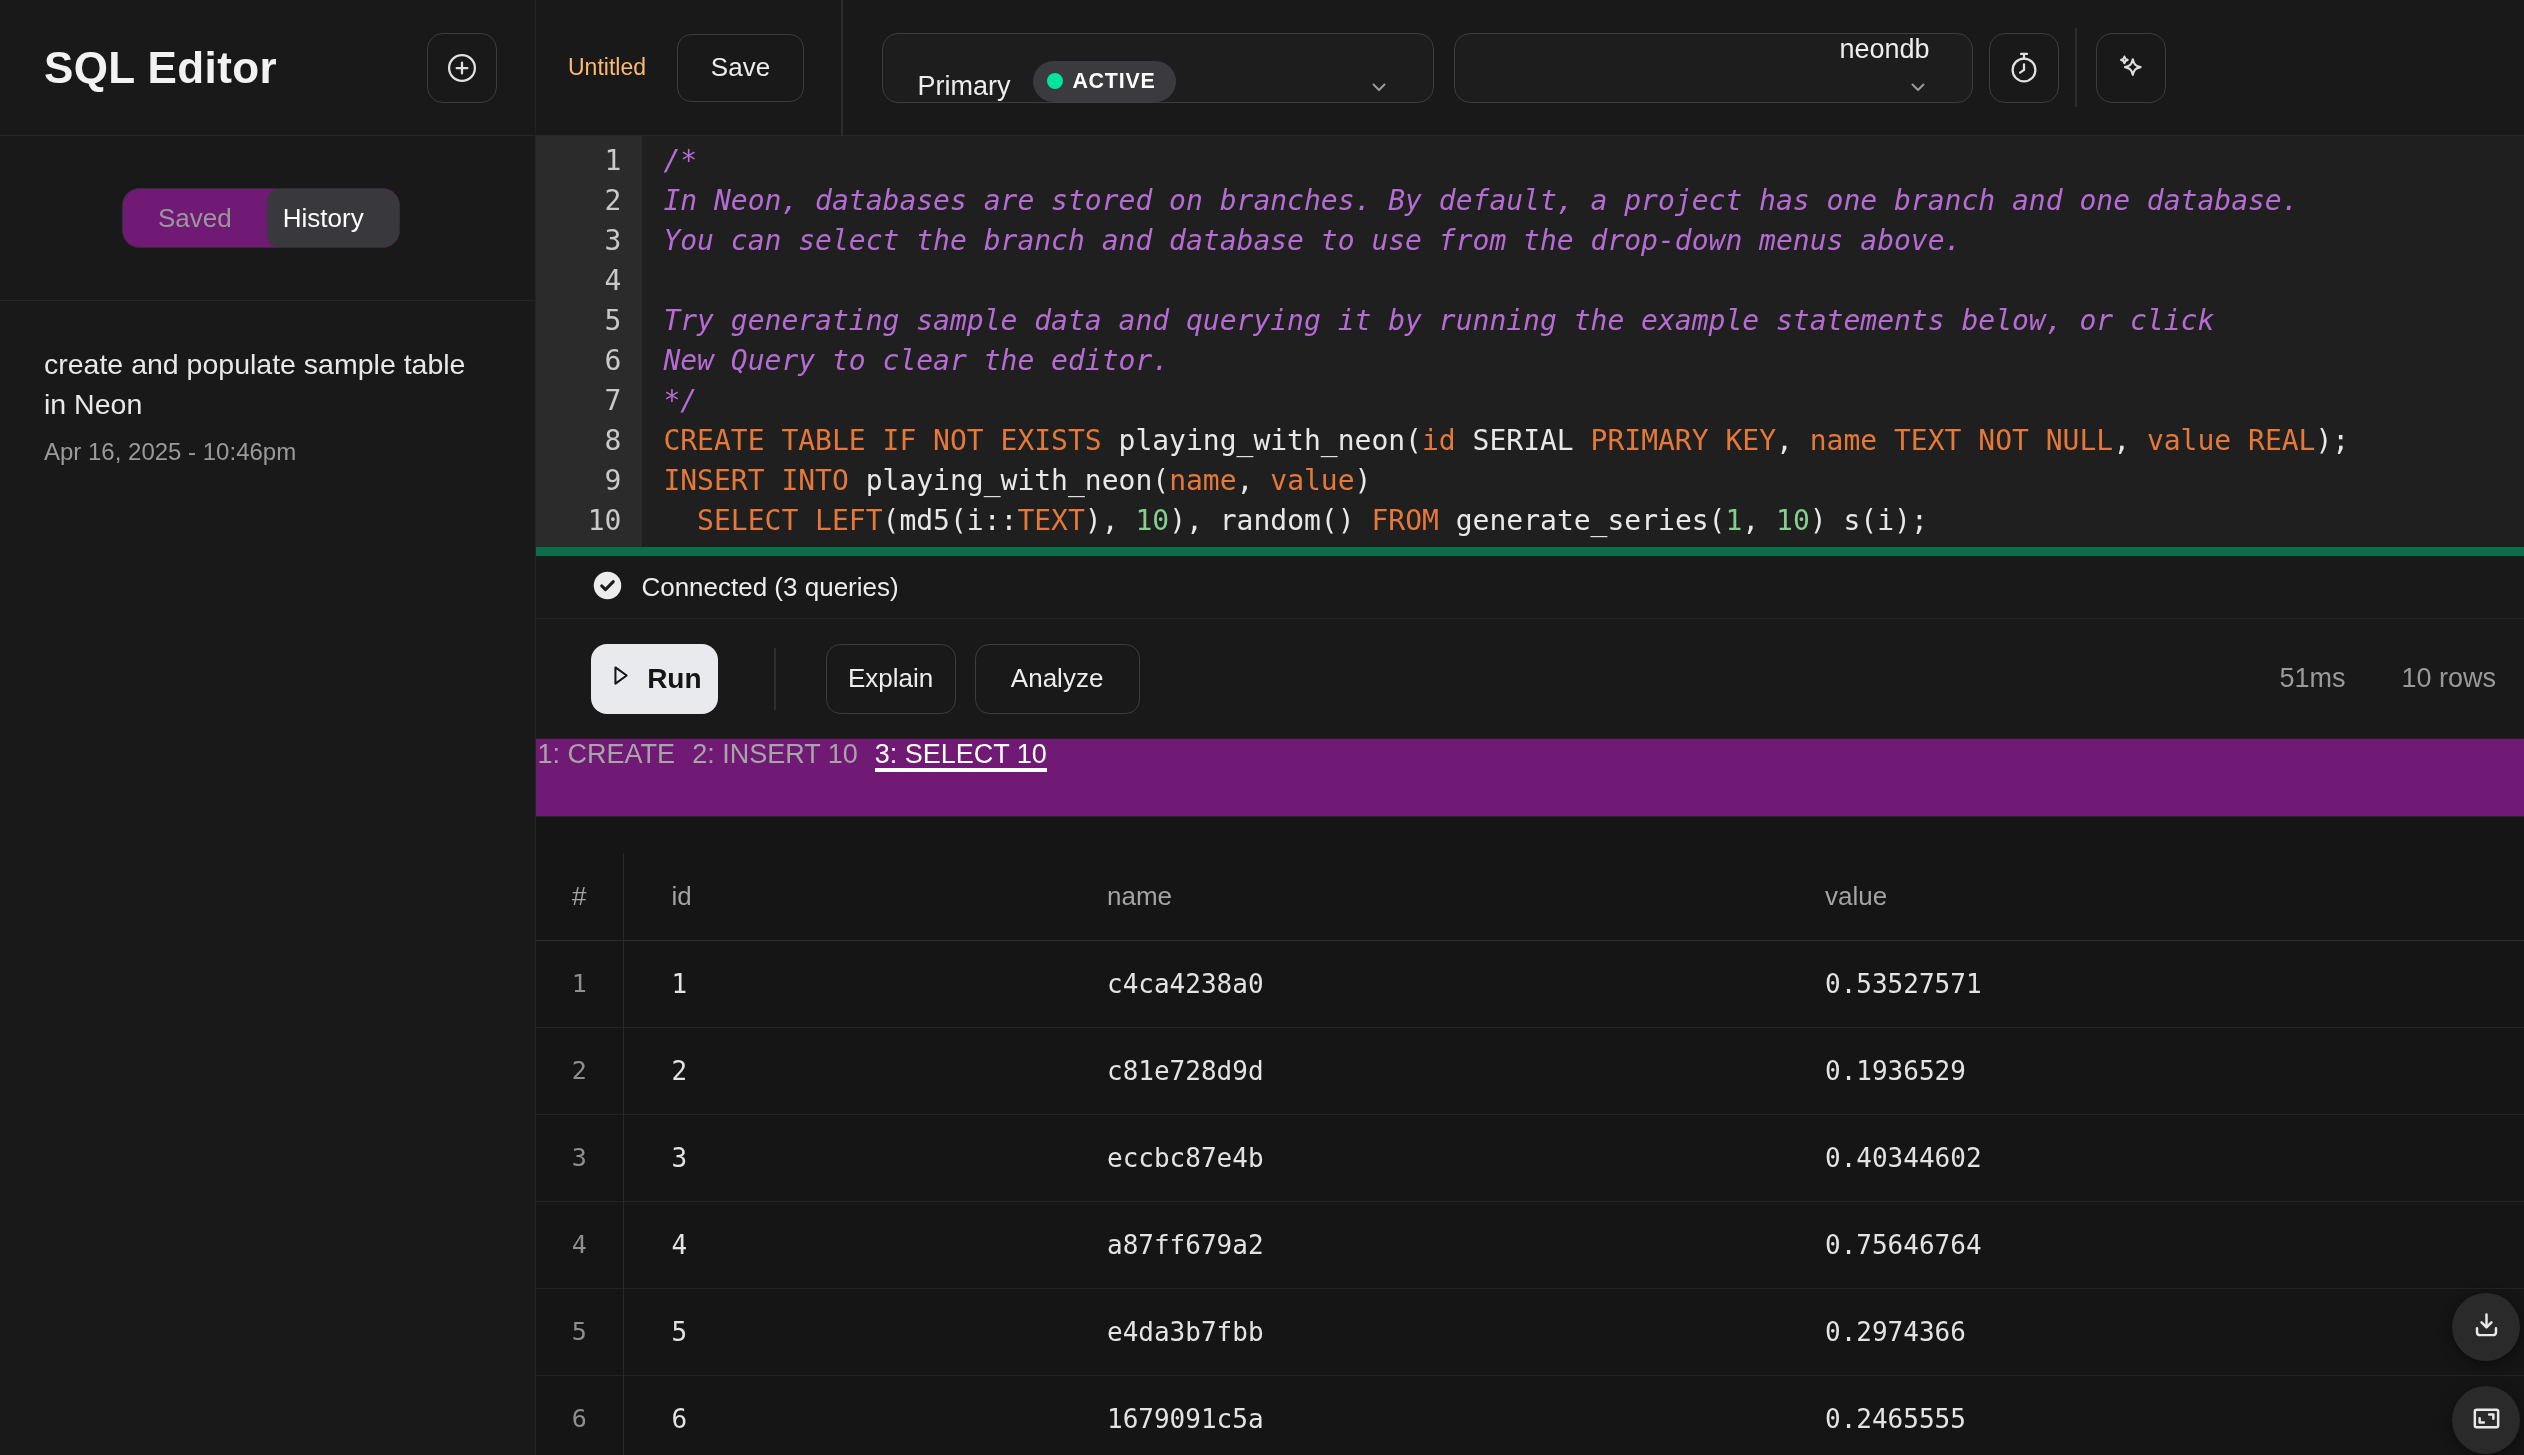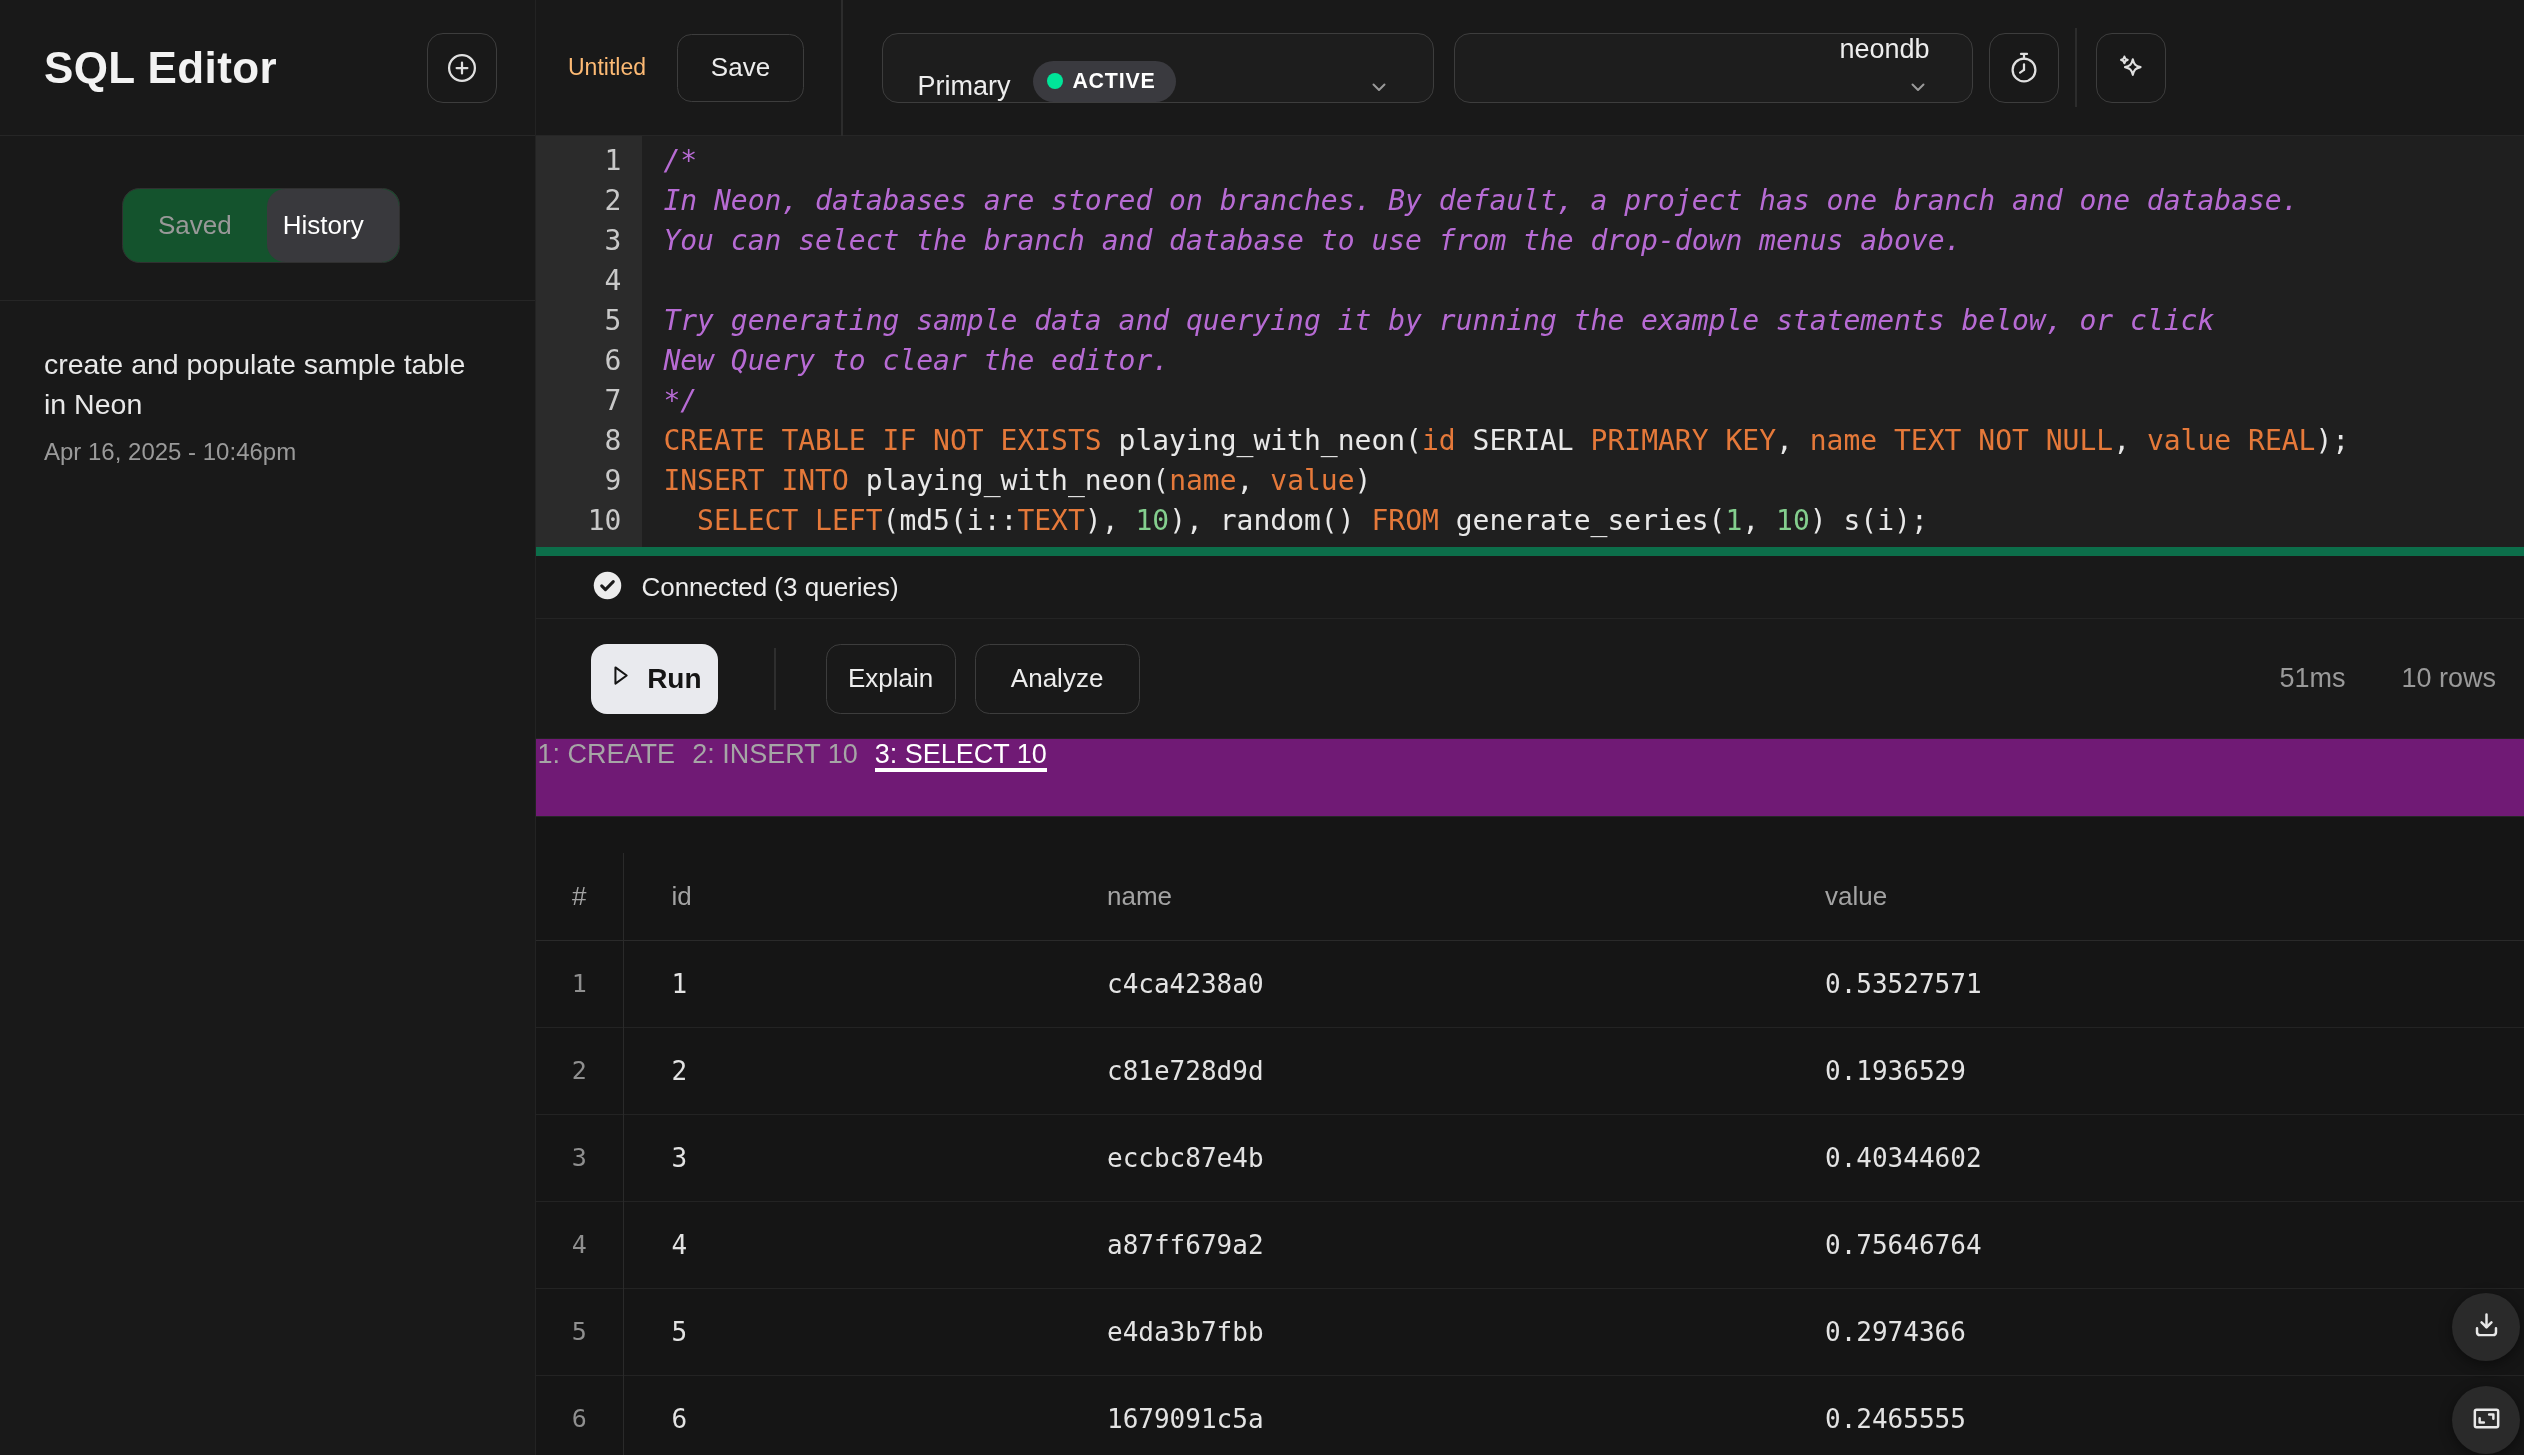--- a/index.html
+++ b/index.html
@@ -26,28 +26,28 @@
   .icon-btn {
     width: 70px; height: 70px; border: 1.6px solid #3d3d3d; border-radius: 16px;
     background: transparent; display: flex; align-items: center; justify-content: center;
     cursor: pointer; flex: none;
   }
   .icon-btn svg { display: block; }
 
   .sidebar-tabs-wrap { height: 165px; border-bottom: 1.6px solid #262626; padding: 52px 0 0 122px; }
   .segmented {
     display: inline-flex; border: 1.6px solid #303030; border-radius: 17.4px;
-    overflow: hidden; height: 75px; background: #14532d;
+    overflow: hidden; height: 60px; background: #701a75;
   }
   .seg {
     border: none; background: transparent; color: #999999; font-size: 26px;
     font-family: "Liberation Sans", sans-serif; padding: 0 35px; cursor: pointer;
     display: flex; align-items: center;
   }
-  .seg.active { background: #39393d; color: #ffffff; border-radius: 18px; padding-left: 16px; }
+  .seg.active { background: #39393d; color: #ffffff; border-radius: 12px; padding-left: 16px; }
 
   .history-list { padding: 43px 44px; }
   .history-item { cursor: pointer; }
   .hi-title {
     color: #e8e8e8; font-size: 28.5px; line-height: 40px; width: 438px;
     overflow-wrap: anywhere;
   }
   .hi-date { color: #9a9a9a; font-size: 24px; margin-top: 14.3px; }
 
   

